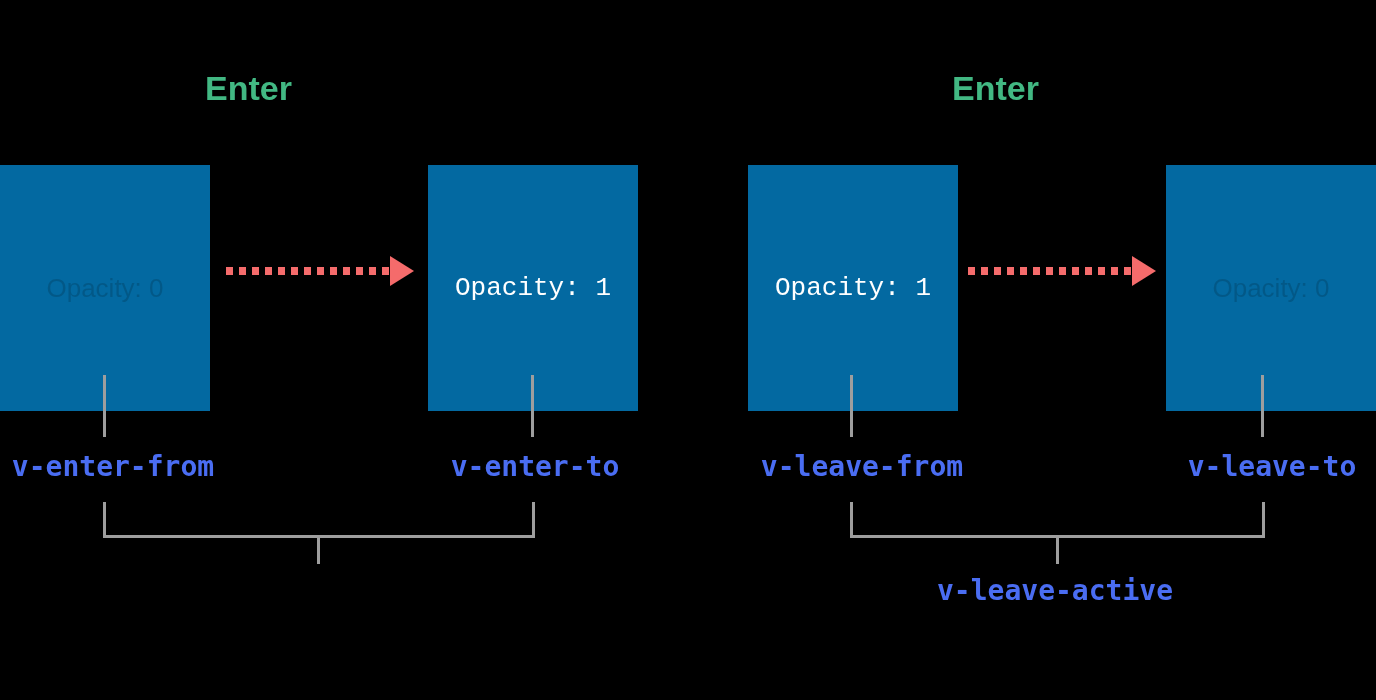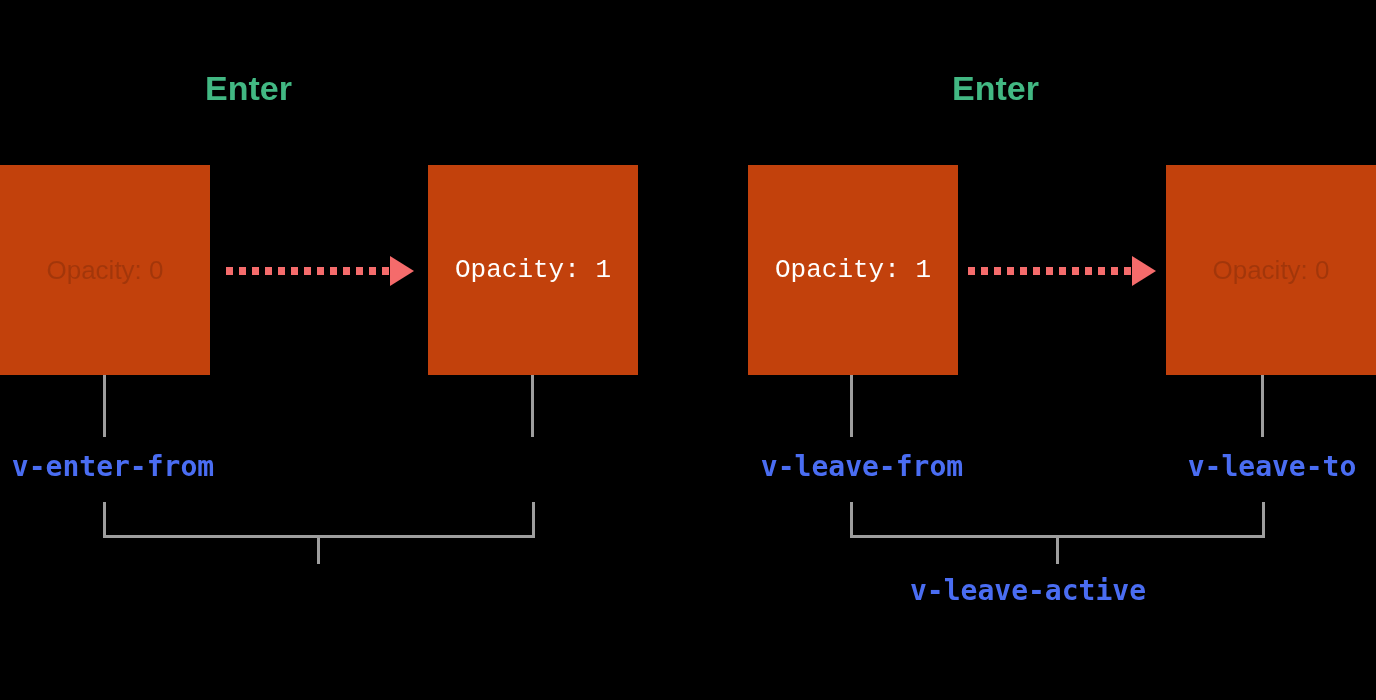--- a/index.html
+++ b/index.html
@@ -9,21 +9,21 @@
   }
   
   .title{
     position:absolute;top:70px;width:220px;text-align:left;
     color:#42b883;font-size:34px;font-weight:700;line-height:36px;
   }
   .title-enter{left:205px;}
   .title-leave{left:952px;}
   
   .box{
-    position:absolute;top:165px;width:210px;height:210px;background:#c2410c;
+    position:absolute;top:165px;width:210px;height:246px;background:#0369a1;
     display:flex;align-items:center;justify-content:center;
   }
   .box-1{left:0;}
   .box-2{left:428px;}
   .box-3{left:748px;}
   .box-4{left:1166px;}
   .op{font-size:26px;line-height:30px;white-space:nowrap;}
   .op-visible{color:#ffffff;font-family:Liberation Mono, monospace;}
   .op-hidden{color:rgba(0,0,0,0.16);}
   
@@ -63,21 +63,21 @@
     font-family:"DejaVu Sans Mono",monospace;font-weight:700;
     font-size:28px;line-height:33px;color:#4a6df2;white-space:nowrap;
   }
   .row1{top:450px;}
   .row2{top:574px;}
   .cls-enter-from{left:-67px;}
   .cls-enter-to{left:355px;}
   .cls-leave-from{left:682px;}
   .cls-leave-to{left:1092px;}
   .cls-enter-active{left:146px;}
-  .cls-leave-active{left:848px;}
+  .cls-leave-active{left:875px;}
 </style>
 </head>
 <body>
 
 <div class="canvas">
 
   <div class="title title-enter">Enter</div>
   <div class="title title-leave">Enter</div>
 
   <div class="box box-1">
@@ -105,20 +105,21 @@
   <div class="box box-4">
     <span class="op op-hidden">Opacity: 0</span>
   </div>
 
   <div class="vline drop drop-1"></div>
   <div class="vline drop drop-2"></div>
   <div class="vline drop drop-3"></div>
   <div class="vline drop drop-4"></div>
 
   <div class="cls row1 cls-enter-from">v-enter-from</div>
+  <div class="cls row1 cls-enter-to">v-enter-to</div>
   <div class="cls row1 cls-leave-from">v-leave-from</div>
   <div class="cls row1 cls-leave-to">v-leave-to</div>
 
   <div class="bracket bracket-enter"></div>
   <div class="vline stem stem-enter"></div>
   <div class="bracket bracket-leave"></div>
   <div class="vline stem stem-leave"></div>
 
   <div class="cls row2 cls-leave-active">v-leave-active</div>
 

